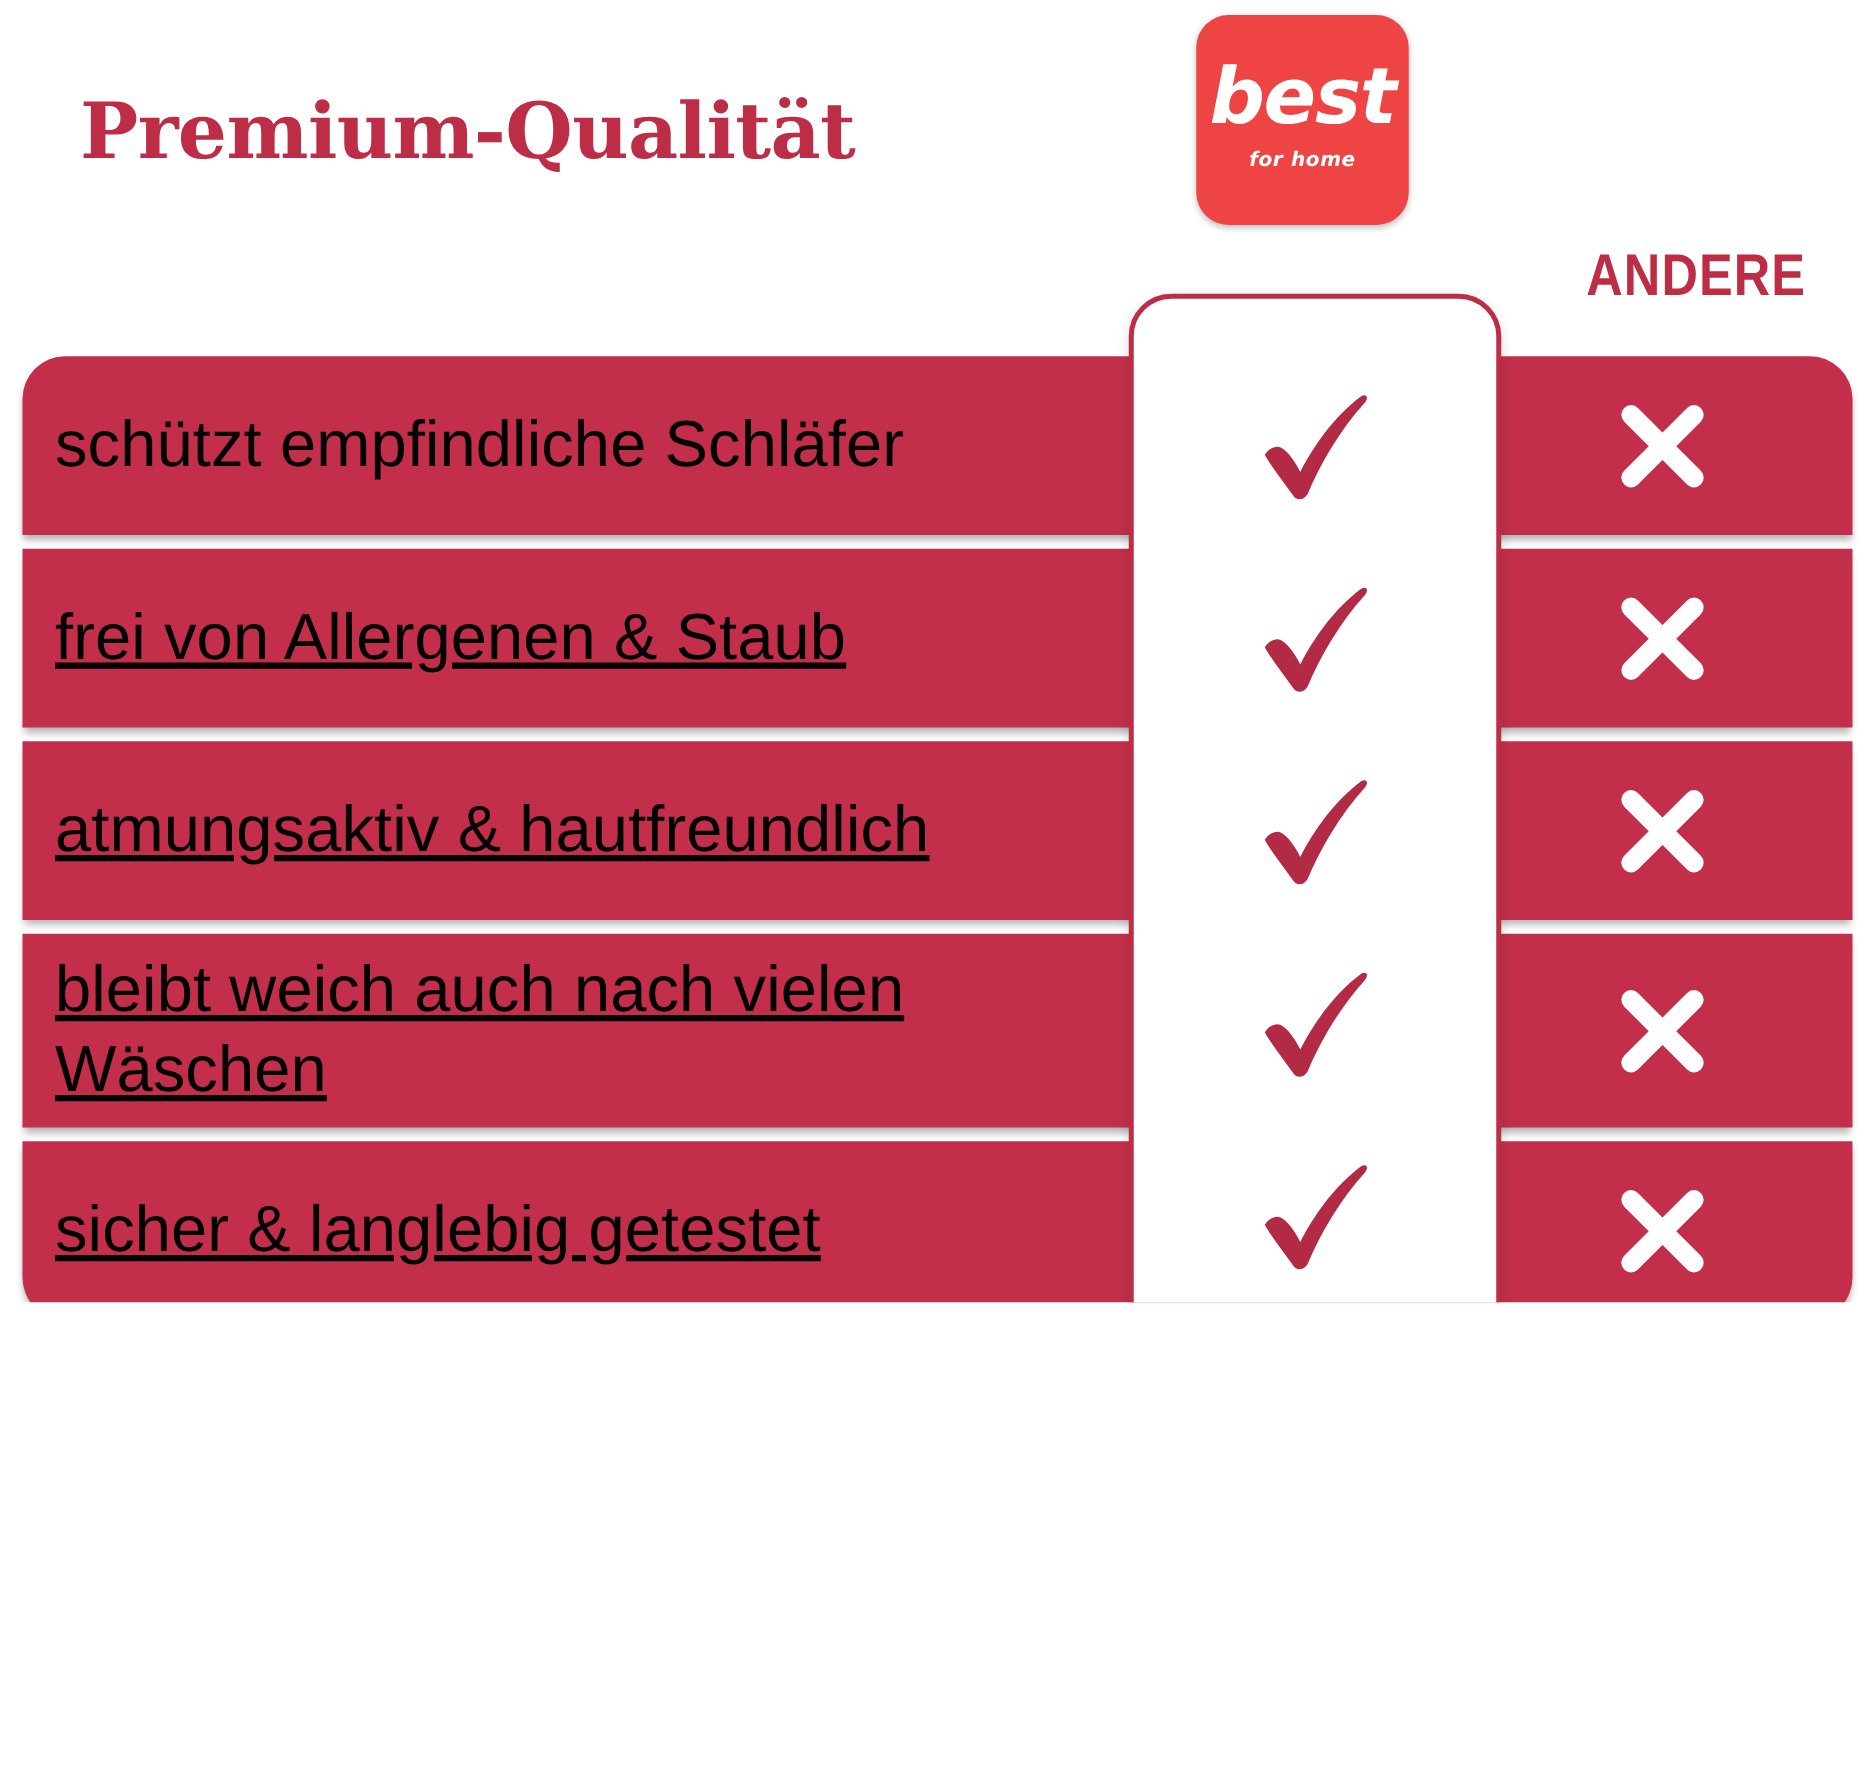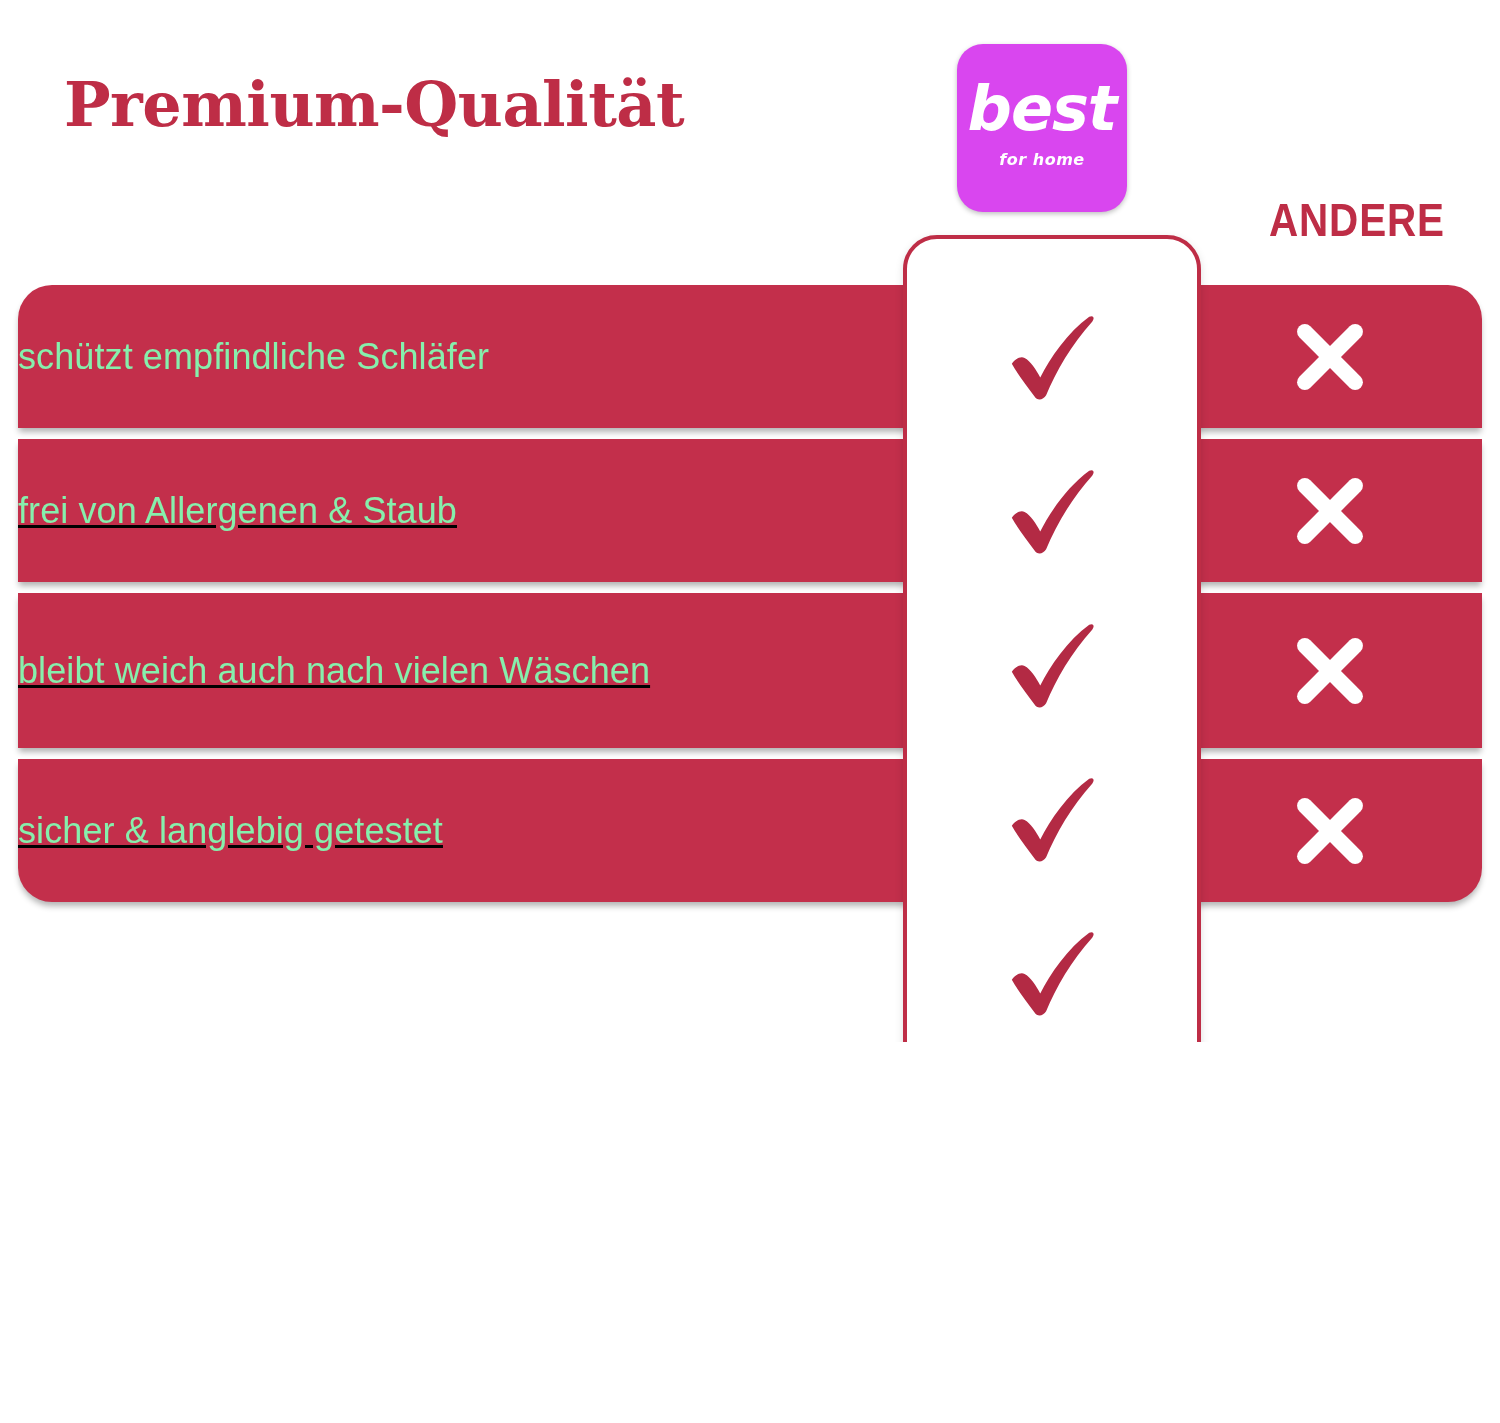--- a/index.html
+++ b/index.html
@@ -34,24 +34,23 @@
     white-space: nowrap;
   }
 
   
   .logo {
     position: absolute;
     left: 957px;
     top: 12px;
     width: 170px;
     height: 168px;
-    background: #d946ef;
+    background: #ef4444;
     border-radius: 26px;
     box-shadow: 0 2px 5px rgba(0,0,0,0.25);
-    margin-top: 32px;
   }
   .logo-best {
     position: absolute;
     left: 0;
     right: 0;
     top: 34px;
     text-align: center;
     font-family: "DejaVu Sans", sans-serif;
     font-weight: 700;
     font-style: italic;
@@ -119,25 +118,26 @@
     border-bottom-left-radius: 34px;
     border-bottom-right-radius: 34px;
     align-items: center;
   }
   .row-h1 { height: 143px; }
   .row-h2 { height: 155px; }
 
   .row-label {
     flex: 0 0 auto;
     width: 860px;
+    padding-left: 26px;
     box-sizing: border-box;
-    color: #86efac;
+    color: #000000;
     font-family: "Liberation Sans", sans-serif;
     font-weight: 400;
-    font-size: 36px;
+    font-size: 52px;
     line-height: 1.22;
     letter-spacing: 0.1px;
   }
   .row-check {
     flex: 0 0 auto;
     width: 300px;
   }
   .row-cross {
     flex: 1 1 auto;
     display: flex;
@@ -218,20 +218,32 @@
       <div class="row-cross">
         <svg class="cross-icon" viewBox="0 0 100 100">
           <g stroke="#ffffff" stroke-width="21" stroke-linecap="round">
             <line x1="16" y1="16" x2="84" y2="84"></line>
             <line x1="84" y1="16" x2="16" y2="84"></line>
           </g>
         </svg>
       </div>
     </div>
 
+    <div class="row row-h1">
+      <div class="row-label">atmungsaktiv &amp; hautfreundlich</div>
+      <div class="row-check"></div>
+      <div class="row-cross">
+        <svg class="cross-icon" viewBox="0 0 100 100">
+          <g stroke="#ffffff" stroke-width="21" stroke-linecap="round">
+            <line x1="16" y1="16" x2="84" y2="84"></line>
+            <line x1="84" y1="16" x2="16" y2="84"></line>
+          </g>
+        </svg>
+      </div>
+    </div>
 
 
 
     <div class="row row-h2">
       <div class="row-label">bleibt weich auch nach vielen Wäschen</div>
       <div class="row-check"></div>
       <div class="row-cross">
         <svg class="cross-icon" viewBox="0 0 100 100">
           <g stroke="#ffffff" stroke-width="21" stroke-linecap="round">
             <line x1="16" y1="16" x2="84" y2="84"></line>

